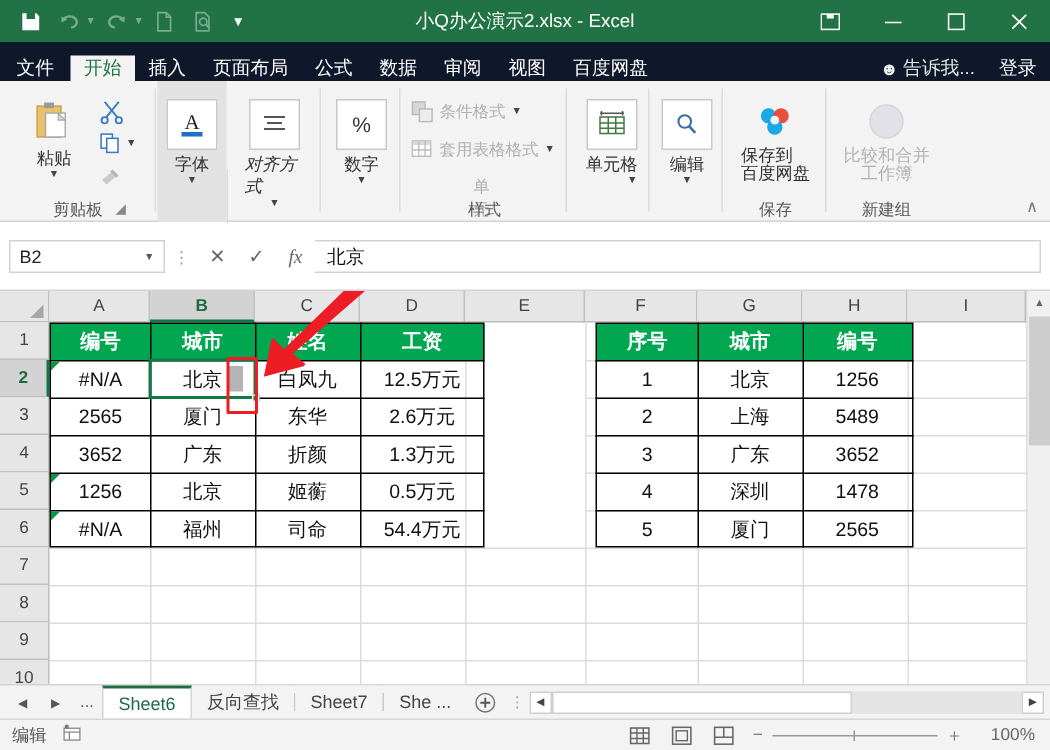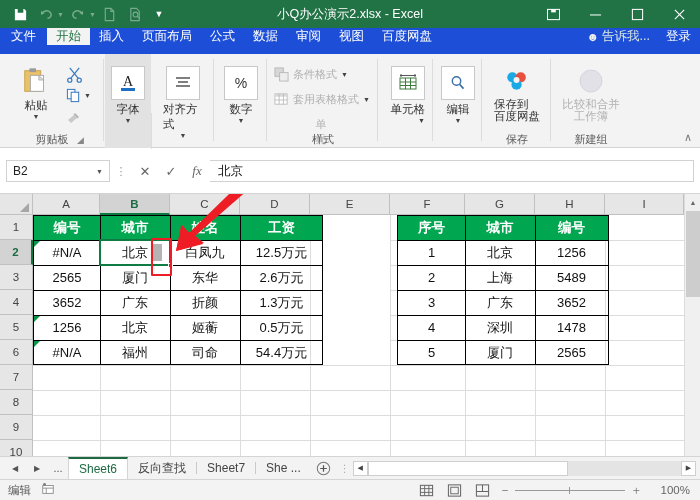--- a/index.html
+++ b/index.html
@@ -32,21 +32,21 @@
   .win-ctrls { position: absolute; right: 0; top: 0; height: 28px; display: flex; }
   .win-btn {
     width: 42px; height: 28px; display: flex; align-items: center; justify-content: center;
     color: #fff; font-size: 13px;
   }
   .win-btn svg { display:block; }
 
   
   .tabbar {
     position: absolute; top: 28px; left: 0; width: 700px; height: 26px;
-    background: #1d4ed8; color: #fff; display: flex; align-items: flex-start;
+    background: #0f172a; color: #fff; display: flex; align-items: flex-end;
     font-size: 12.5px;
   }
   .tab {
     padding: 0 9px; display: flex; align-items: center; color: #fff; white-space: nowrap;
   }
   .tab.active { background: #f3f3f3; color: #217346; }
   .tab.file { padding: 0 11px; }
   .tab-right { margin-left: auto; display: flex; align-items: stretch; }
   .tellme { display: flex; align-items: center; gap: 3px; padding: 0 7px; color: #dbe9e0; }
   .tellme .bulb { color: #f0f0f0; font-size: 12px; }
@@ -347,21 +347,21 @@
     </div>
     <div class="grp-sep" style="left:151px; top:59px;"></div>
 
     <div class="grp" style="left:152px; width:62px;">
       <div class="bigbtn" style="left:11px; top:12px; width:40px;">
         <div class="framed-icon">
           <svg width="22" height="22" viewBox="0 0 22 22">
               <path stroke="#555" stroke-width="1.3" d="M4 6h14M6 10h10M4 14h14"></path>
             </svg>
         </div>
-        <div style="margin-top:2px;">对齐方式</div>
+        <div style="margin-top:2px;font-style:italic;">对齐方式</div>
         <div class="dropcaret">▼</div>
       </div>
       <div class="grp-sep" style="right:0;"></div>
     </div>
 
     <div class="grp" style="left:215px; width:52px;">
       <div class="bigbtn" style="left:9px; top:12px; width:34px;">
         <div class="framed-icon">
           <svg width="22" height="22" viewBox="0 0 22 22">
               <text x="11" y="16" font-size="14" text-anchor="middle" fill="#333" font-family="Liberation Sans, sans-serif">%</text>

